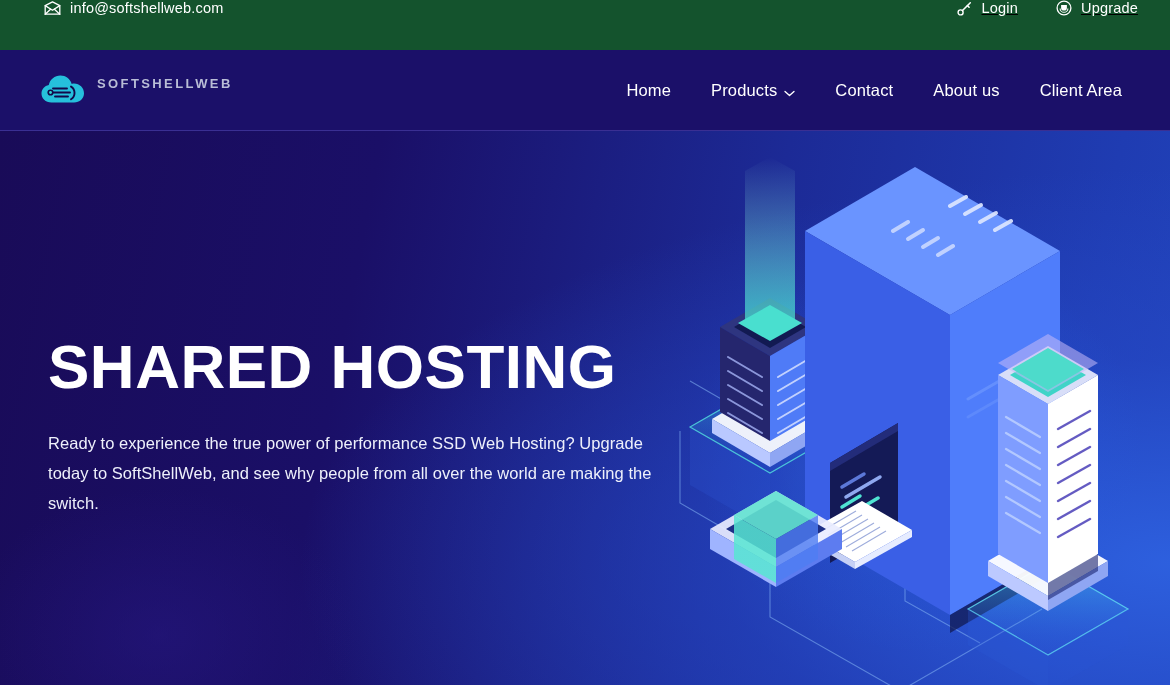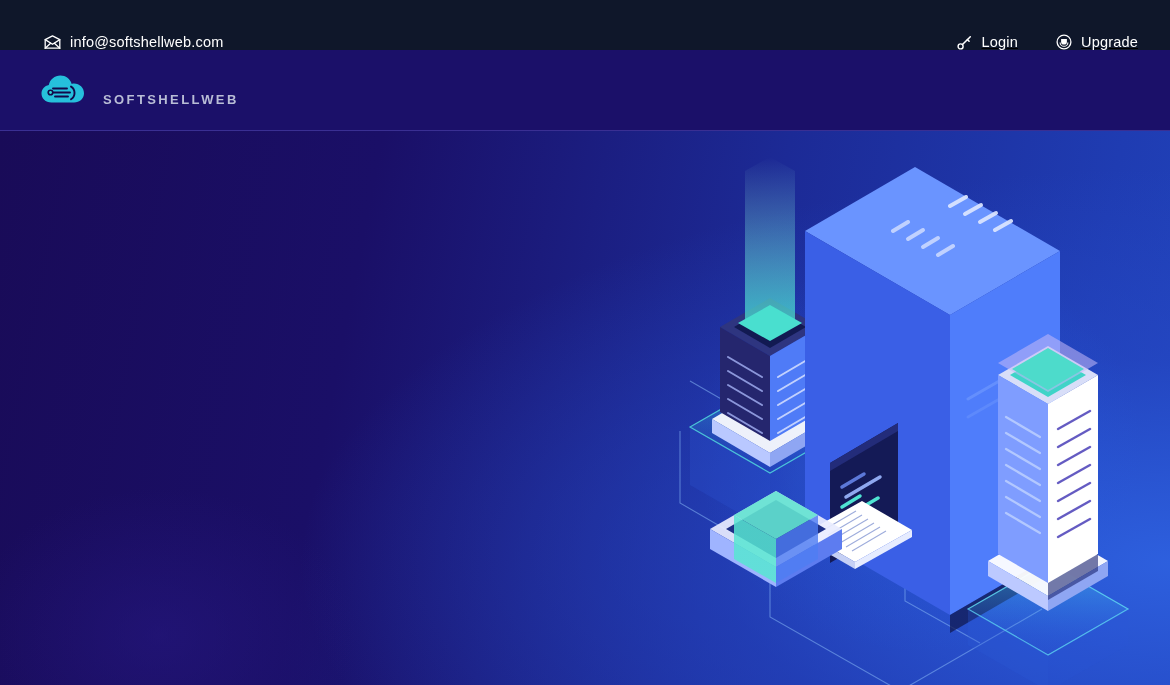--- a/index.html
+++ b/index.html
@@ -20,23 +20,23 @@
     height: 685px;
     overflow: hidden;
   }
 
   
   .topbar {
     position: absolute;
     top: 0; left: 0;
     width: 1170px;
     height: 50px;
-    background: #0f172a;
+    background: #14532d;
     display: flex;
-    align-items: flex-end;
+    align-items: flex-start;
     justify-content: space-between;
     padding: 0 32px 0 44px;
     z-index: 40;
   }
   .topbar-left, .topbar-right { display: flex; align-items: center; }
   .topbar-right { gap: 38px; text-decoration: underline; }
 
   .tb-item {
     display: flex;
     align-items: center;
@@ -59,21 +59,21 @@
     height: 81px;
     background: #1b1069;
     border-bottom: 1px solid #3a2f93;
     display: flex;
     align-items: center;
     justify-content: space-between;
     padding: 0 28px 0 40px;
     z-index: 40;
   }
 
-  .brand { display: flex; align-items: flex-end; gap: 17px; cursor: pointer; }
+  .brand { display: flex; align-items: flex-start; gap: 11px; cursor: pointer; }
   .brand-mark { width: 46px; height: 34px; display: block; }
   .brand-text {
     font-size: 18.5px;
     font-weight: 700;
     letter-spacing: 2.4px;
     color: #b9bdd6;
     font-variant: small-caps;
     text-transform: lowercase;
     line-height: 1;
     white-space: nowrap;
@@ -215,26 +215,56 @@
           <path d="M11.5 29.5 C5.4 29.5 1.5 25.6 1.5 20.6 c0-4.4 3.1-8 7.3-8.7 C10 6.6 14.7 2.6 20.4 2.6 c5.3 0 9.8 3.5 11.3 8.3 c.8-.2 1.6-.3 2.4-.3 c5.4 0 9.9 4.3 9.9 9.6 s-4.5 9.3-9.9 9.3 Z" fill="url(#cloudg)"></path>
           <path d="M13 15.5 h14 M13 19.5 h17 M15 23.5 h13" stroke="#13094a" stroke-width="1.9" stroke-linecap="round"></path>
           <circle cx="10.5" cy="19.5" r="3.1" fill="#13094a"></circle>
           <circle cx="10.5" cy="19.5" r="1.4" fill="#2fd9d2"></circle>
           <path d="M31 13.6 a7.4 7.4 0 0 1 0 12.6" stroke="#13094a" stroke-width="1.9" fill="none" stroke-linecap="round"></path>
         </svg>
       </span>
       <span class="brand-text">SoftShellWeb</span>
     </a>
 
+    <div class="nav-links">
+      <a class="nav-link">
+        <span>Home</span>
+      </a>
+
+      <a class="nav-link">
+        <span>Products</span>
+        <span class="chev">
+          <svg width="11" height="7" viewBox="0 0 11 7" fill="none">
+            <path d="M1 1.4 L5.5 5.6 L10 1.4" stroke="#fff" stroke-width="1.3" stroke-linecap="round" stroke-linejoin="round"></path>
+          </svg>
+        </span>
+      </a>
+
+      <a class="nav-link">
+        <span>Contact</span>
+      </a>
+
+      <a class="nav-link">
+        <span>About us</span>
+      </a>
+
+      <a class="nav-link">
+        <span>Client Area</span>
+      </a>
+    </div>
   </div>
 
   <div class="hero">
     <div class="hero-glow-a"></div>
     <div class="hero-glow-b"></div>
 
+    <div class="hero-copy">
+      <h1 class="hero-title">SHARED HOSTING</h1>
+      <p class="hero-sub">Ready to experience the true power of performance SSD Web Hosting? Upgrade today to SoftShellWeb, and see why people from all over the world are making the switch.</p>
+    </div>
 
     <div class="hero-art">
       <svg viewBox="0 0 520 554" fill="none" xmlns="http://www.w3.org/2000/svg">
         <defs>
           <linearGradient id="gBigTop" x1="160" y1="20" x2="400" y2="160">
             <stop offset="0" stop-color="#6a94ff"></stop>
               <stop offset="1" stop-color="#3763e8"></stop>
           </linearGradient>
           <linearGradient id="gBigL" x1="150" y1="90" x2="290" y2="500">
             <stop offset="0" stop-color="#3a5fe6"></stop>

